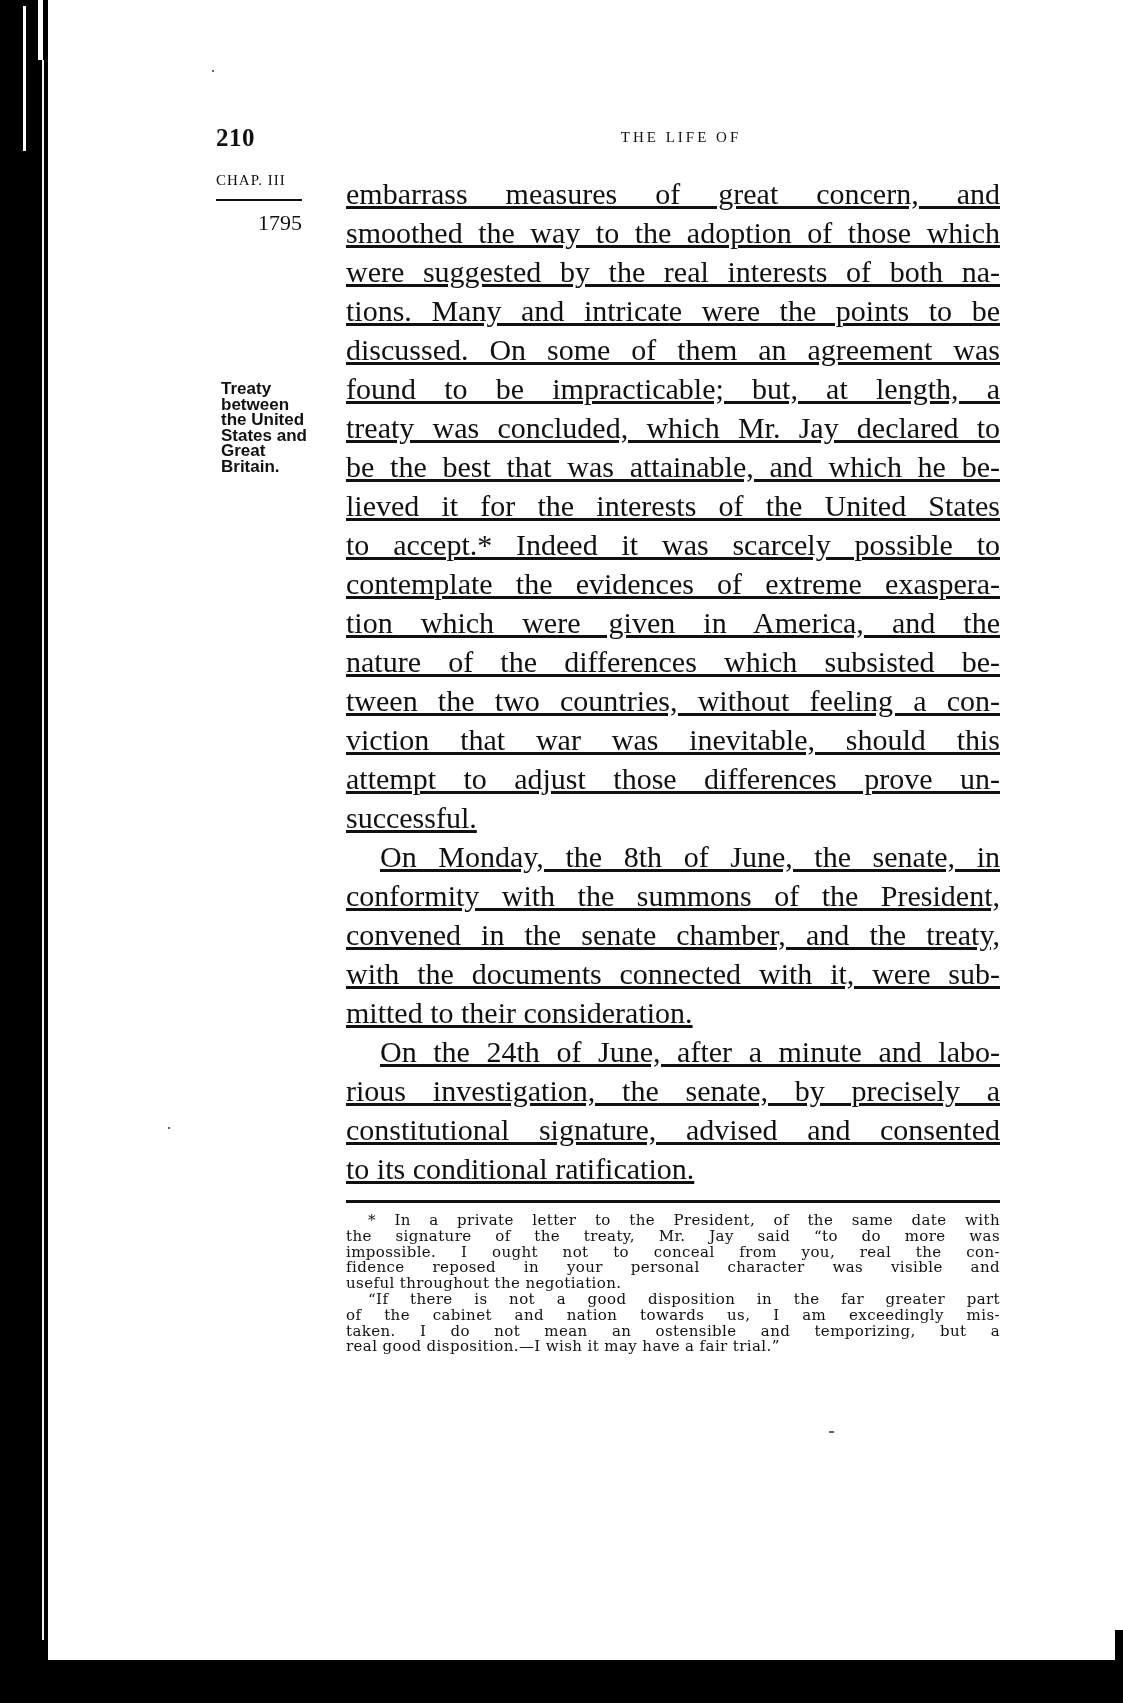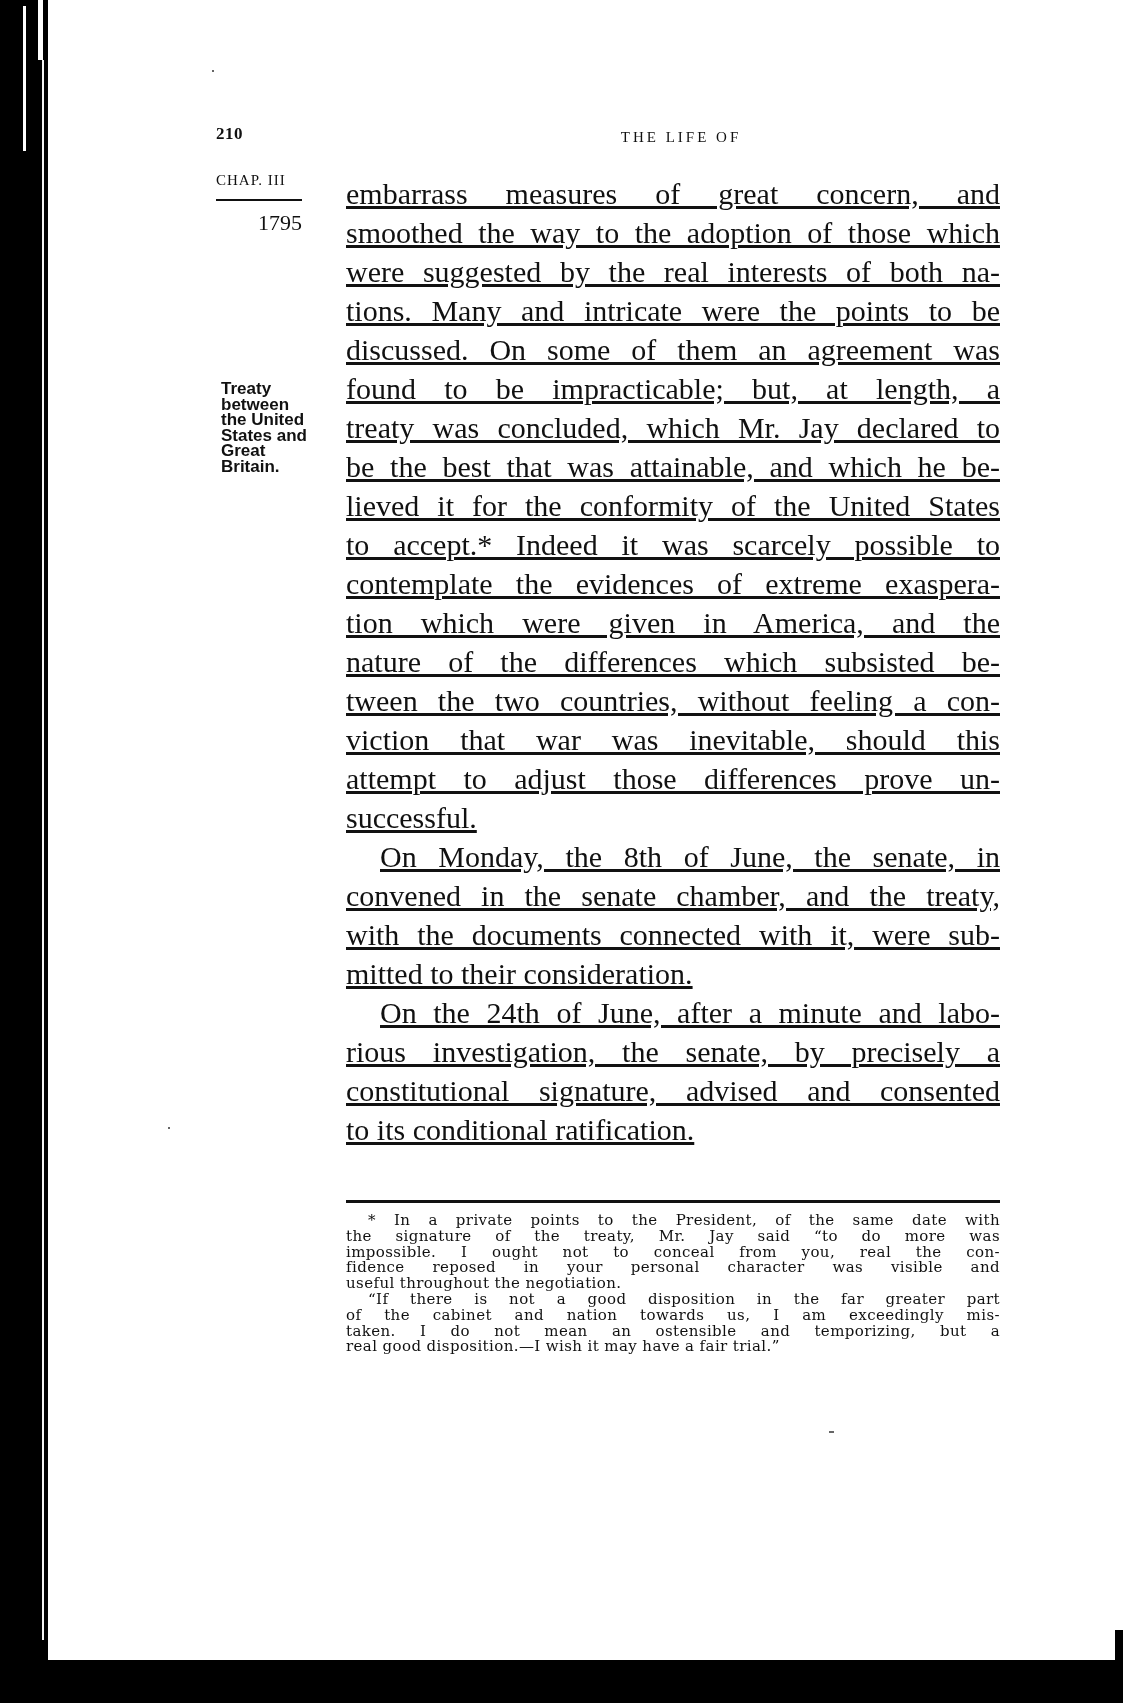--- a/index.html
+++ b/index.html
@@ -19,21 +19,21 @@
     position: absolute; left: 0; top: 1660px; width: 1123px; height: 43px; background: #000;
   }
   .scan-right-corner {
     position: absolute; right: 0; top: 1630px; width: 8px; height: 40px; background: #000;
   }
 
   .running-head {
     position: absolute; top: 124px; left: 216px; width: 784px; height: 30px;
   }
   .page-number {
-    position: absolute; left: 0; top: 0; font-size: 17px; font-weight: bold; letter-spacing: 0.5px;
+    position: absolute; left: 0; top: 0; font-size: 25px; font-weight: bold; letter-spacing: 0.5px;
   }
   .running-title {
     position: absolute; left: 16px; right: 0; top: 5px; text-align: center;
     font-size: 15px; letter-spacing: 3px; padding-left: 130px;
   }
 
   .chap-marker {
     position: absolute; left: 216px; top: 172px; width: 86px; 
     font-size: 15px; letter-spacing: 1px; font-variant: small-caps;
   }
@@ -100,49 +100,50 @@
 <div class="main-text">
   <p>
     <span class="line">embarrass measures of great concern, and</span>
     <span class="line">smoothed the way to the adoption of those which</span>
     <span class="line">were suggested by the real interests of both na-</span>
     <span class="line">tions. Many and intricate were the points to be</span>
     <span class="line">discussed. On some of them an agreement was</span>
     <span class="line">found to be impracticable; but, at length, a</span>
     <span class="line">treaty was concluded, which Mr. Jay declared to</span>
     <span class="line">be the best that was attainable, and which he be-</span>
-    <span class="line">lieved it for the conformity of the United States</span>
+    <span class="line">lieved it for the interests of the United States</span>
     <span class="line">to accept.* Indeed it was scarcely possible to</span>
     <span class="line">contemplate the evidences of extreme exaspera-</span>
     <span class="line">tion which were given in America, and the</span>
     <span class="line">nature of the differences which subsisted be-</span>
     <span class="line">tween the two countries, without feeling a con-</span>
     <span class="line">viction that war was inevitable, should this</span>
     <span class="line">attempt to adjust those differences prove un-</span>
     <span class="line last">successful.</span>
   </p>
   <p>
     <span class="line" style="padding-left:34px">On Monday, the 8th of June, the senate, in</span>
+    <span class="line">conformity with the summons of the President,</span>
     <span class="line">convened in the senate chamber, and the treaty,</span>
     <span class="line">with the documents connected with it, were sub-</span>
     <span class="line last">mitted to their consideration.</span>
   </p>
   <p>
     <span class="line" style="padding-left:34px">On the 24th of June, after a minute and labo-</span>
     <span class="line">rious investigation, the senate, by precisely a</span>
     <span class="line">constitutional signature, advised and consented</span>
     <span class="line last">to its conditional ratification.</span>
   </p>
 </div>
 
 <div class="footnote-rule"></div>
 
 <div class="footnotes">
   <div>
-    <span class="line indent">* In a private points to the President, of the same date with</span>
+    <span class="line indent">* In a private letter to the President, of the same date with</span>
     <span class="line">the signature of the treaty, Mr. Jay said “to do more was</span>
     <span class="line">impossible. I ought not to conceal from you, real the con-</span>
     <span class="line">fidence reposed in your personal character was visible and</span>
     <span class="line last">useful throughout the negotiation.</span>
   </div>
   <div>
     <span class="line indent">“If there is not a good disposition in the far greater part</span>
     <span class="line">of the cabinet and nation towards us, I am exceedingly mis-</span>
     <span class="line">taken. I do not mean an ostensible and temporizing, but a</span>
     <span class="line last">real good disposition.—I wish it may have a fair trial.”</span>

